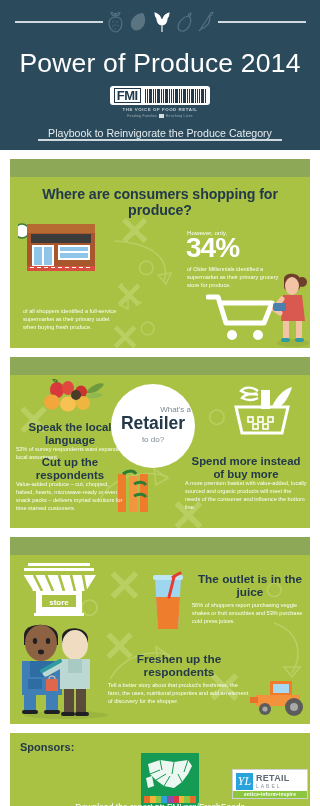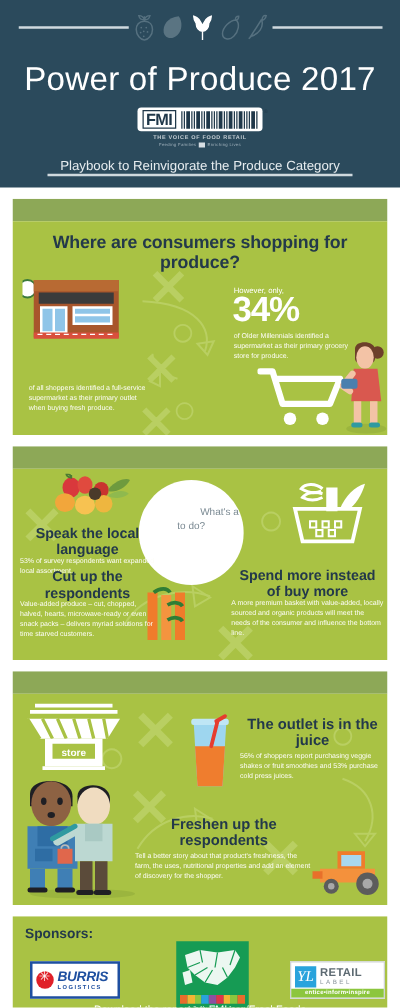--- a/index.html
+++ b/index.html
@@ -170,21 +170,21 @@
       </span>
       <span>
         <svg width="17" height="22" viewBox="0 0 17 22">
             <path d="M12 5 L3 19 L2 20 L4 18 C10 16 14 11 12.5 5.5Z" fill="none" stroke="#55707f" stroke-width="1.2"></path>
             <path d="M12.5 5 C13 2 14 1 16 1.5 C15.5 4 14 5 12.5 5.3" fill="none" stroke="#55707f" stroke-width="1.1"></path>
           </svg>
       </span>
       <div class="rule"></div>
     </div>
 
-    <div class="title">Power of Produce 2017</div>
+    <div class="title">Power of Produce 2014</div>
 
     <div class="fmi-wrap">
       <div class="fmi-box">
         <span class="fmi-letters">FMI</span>
         <span class="barcode">
           <i style="width:1.5px"></i>
             <i style="width:1px"></i>
             <i style="width:2.5px"></i>
             <i style="width:1px"></i>
           <i style="width:1.5px"></i>
@@ -337,20 +337,21 @@
         <path d="M8 6 L8 44 L16 44 L16 6Z" fill="#f07c2b"></path>
         <path d="M19 8 L19 44 L27 44 L27 8Z" fill="#f4943f"></path>
         <path d="M30 6 L30 44 L38 44 L38 6Z" fill="#f07c2b"></path>
         <path d="M13 6 C18 2 24 2 26 6" fill="none" stroke="#2f7d35" stroke-width="3"></path>
         <path d="M24 16 C29 13 34 14 36 17" fill="none" stroke="#2f7d35" stroke-width="3"></path>
         <path d="M24 28 C29 25 34 26 36 29" fill="none" stroke="#2f7d35" stroke-width="3"></path>
       </svg>
 
       <div class="circle-badge">
         <div class="cb-1">What's a</div>
+        <div class="cb-2">Retailer</div>
         <div class="cb-3">to do?</div>
       </div>
 
       <div class="blk-speak">
         <h3 class="sub" style="font-size:11.4px">Speak the local language</h3>
         <div class="fine">53%  of survey respondents want expanded local assortment.</div>
       </div>
 
       <div class="blk-cut">
         <h3 class="sub" style="font-size:11.4px">Cut up the respondents</h3>
@@ -449,29 +450,20 @@
         <h3 class="sub" style="font-size:11.8px">Freshen up the respondents</h3>
         <div class="fine" style="margin-top:3px">Tell a better story about that product's freshness, the farm, the uses, nutritional properties and add an element of discovery for the shopper.</div>
       </div>
     </div>
   </div>
 
   <div class="panel" id="sp">
     <div class="body">
       <div class="sponsors-title">Sponsors:</div>
 
-      <div class="logo burris">
-        <div class="burris-blue">
-          <span class="snow"></span>
-          <span class="burris-txt">
-            <b>BURRIS</b>
-            <span>LOGISTICS</span>
-          </span>
-        </div>
-      </div>
 
       <div class="logo spc">
         <div class="spc-map">
           <svg viewBox="0 0 52 40" width="52" height="40">
             <path d="M4 8 L16 4 L30 6 L44 4 L48 10 L44 18 L38 26 L30 32 L20 30 L12 24 L6 18Z" fill="#fff" opacity=".92"></path>
             <path d="M16 4 L18 14 M30 6 L28 18 M44 4 L40 16 M12 24 L22 18 M20 30 L26 20 M6 18 L16 14 M38 26 L34 18" stroke="#169b54" stroke-width="1"></path>
             <path d="M2 22 L8 20 L10 30 L4 32Z" fill="#fff" opacity=".92"></path>
           </svg>
         </div>
         <div class="spc-blocks">

